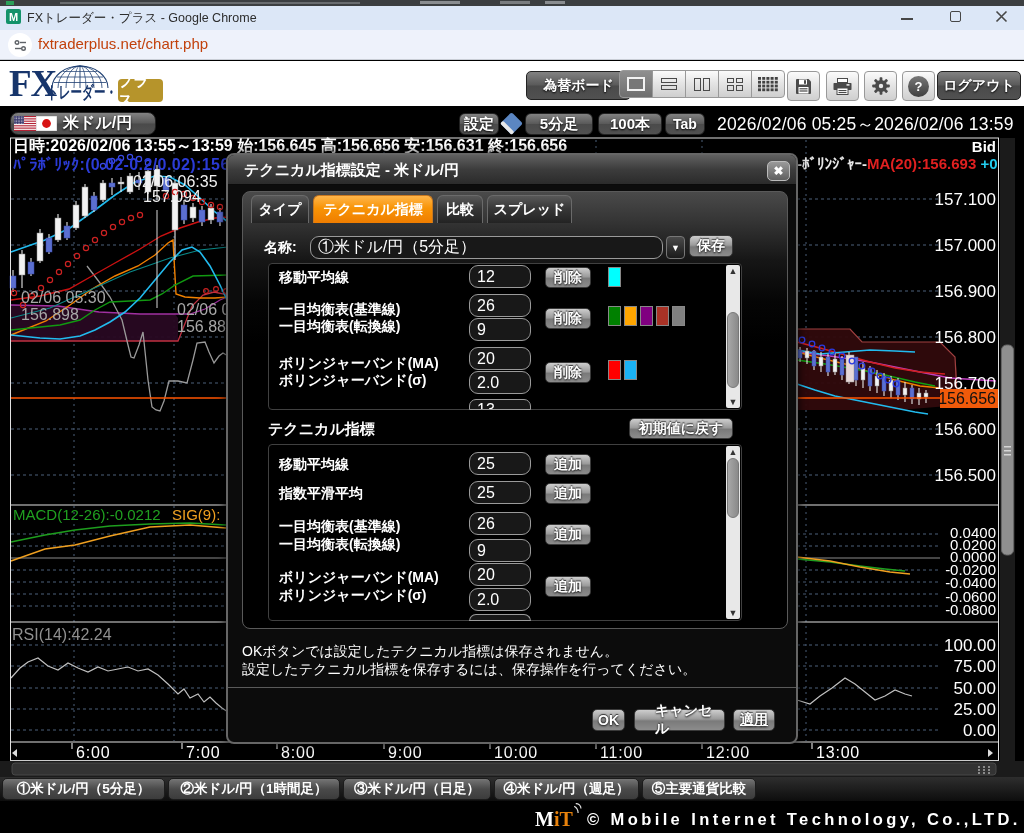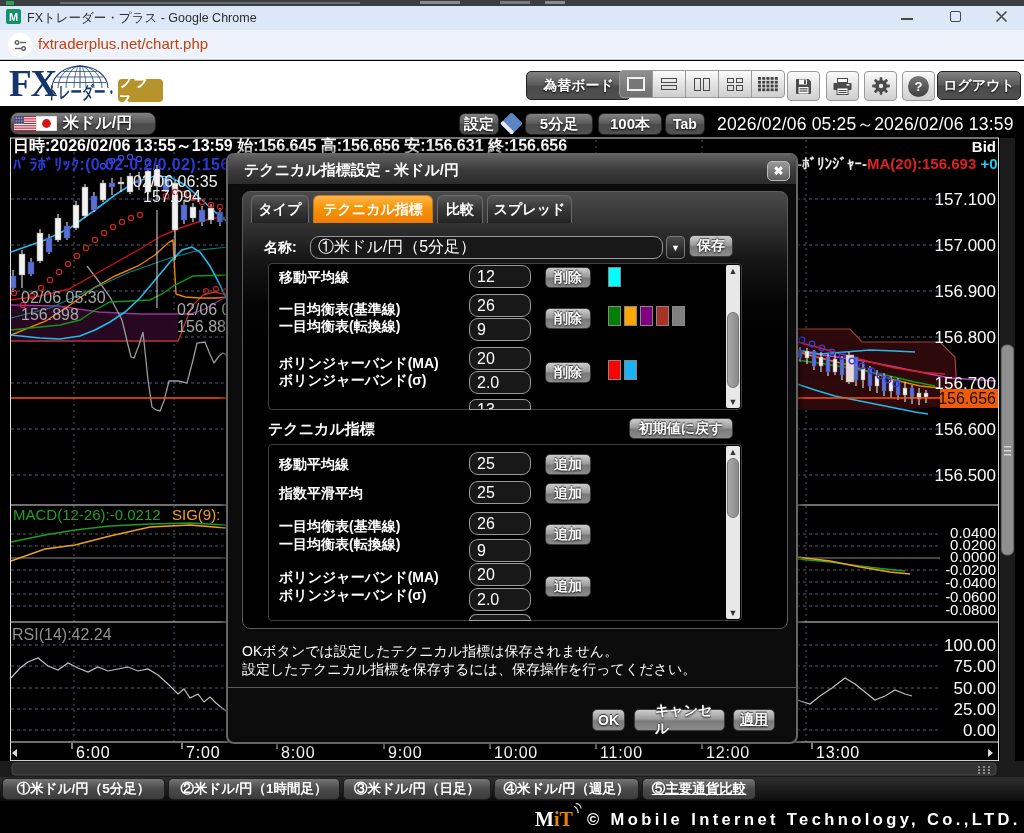--- a/index.html
+++ b/index.html
@@ -486,21 +486,21 @@
       <rect x="1001.5" y="208" width="12" height="210" rx="5" fill="#8f8f8f" stroke="#666" stroke-width="1"></rect>
       <rect x="1004" y="309" width="7" height="1.5" fill="#d5d5d5"></rect>
       <rect x="1004" y="313" width="7" height="1.5" fill="#d5d5d5"></rect>
       <rect x="1004" y="317" width="7" height="1.5" fill="#d5d5d5"></rect>
     </svg>
     <div class="abs" style="left:0;top:777px;width:1024px;height:24px;background:linear-gradient(#2e2e2e,#0d0d0d);"></div>
     <div class="abs flexc" style="left:2px;top:778px;width:163px;height:22px;background:linear-gradient(#757575,#4a4a4a 50%,#3c3c3c);border:1px solid #1c1c1c;border-radius:5px;color:#fff;font-weight:bold;font-size:13.5px;">①米ドル/円（5分足）</div>
     <div class="abs flexc" style="left:168px;top:778px;width:172px;height:22px;background:linear-gradient(#757575,#4a4a4a 50%,#3c3c3c);border:1px solid #1c1c1c;border-radius:5px;color:#fff;font-weight:bold;font-size:13.5px;">②米ドル/円（1時間足）</div>
     <div class="abs flexc" style="left:343px;top:778px;width:148px;height:22px;background:linear-gradient(#757575,#4a4a4a 50%,#3c3c3c);border:1px solid #1c1c1c;border-radius:5px;color:#fff;font-weight:bold;font-size:13.5px;">③米ドル/円（日足）</div>
     <div class="abs flexc" style="left:494px;top:778px;width:145px;height:22px;background:linear-gradient(#757575,#4a4a4a 50%,#3c3c3c);border:1px solid #1c1c1c;border-radius:5px;color:#fff;font-weight:bold;font-size:13.5px;">④米ドル/円（週足）</div>
-    <div class="abs flexc" style="left:642px;top:778px;width:114px;height:22px;background:linear-gradient(#757575,#4a4a4a 50%,#3c3c3c);border:1px solid #1c1c1c;border-radius:5px;color:#fff;font-weight:bold;font-size:13.5px;text-decoration:underline;">⑤主要通貨比較</div>
+    <div class="abs flexc" style="left:642px;top:778px;width:114px;height:22px;background:linear-gradient(#757575,#4a4a4a 50%,#3c3c3c);border:1px solid #1c1c1c;border-radius:5px;color:#fff;font-weight:bold;font-size:13.5px;">⑤主要通貨比較</div>
     <div class="abs" style="left:0;top:801px;width:1024px;height:32px;background:#000;"></div>
     <div class="abs" style="left:535px;top:808px;font-family:'Liberation Serif',serif;font-weight:bold;font-size:20px;color:#fff;">M<span style="color:#e8820c;">iT</span></div>
     <svg class="abs" style="left:572px;top:803px;" width="12" height="10">
       <path d="M2 8 A5 5 0 0 1 6 2 M5 9 A8 8 0 0 1 11 4" fill="none" stroke="#ddd" stroke-width="1.2" transform="rotate(100 6 5)"></path>
     </svg>
     <div class="abs" style="left:587px;top:810px;font-size:16.5px;font-weight:bold;color:#fff;letter-spacing:3.4px;white-space:nowrap;">© Mobile Internet Technology, Co.,LTD.</div>
     <div class="abs" id="modal">
       <div class="abs" id="mtitle">テクニカル指標設定 - 米ドル/円</div>
       <div class="abs flexc" id="mclose">✖</div>
       <div class="abs" id="mpanel"></div>

